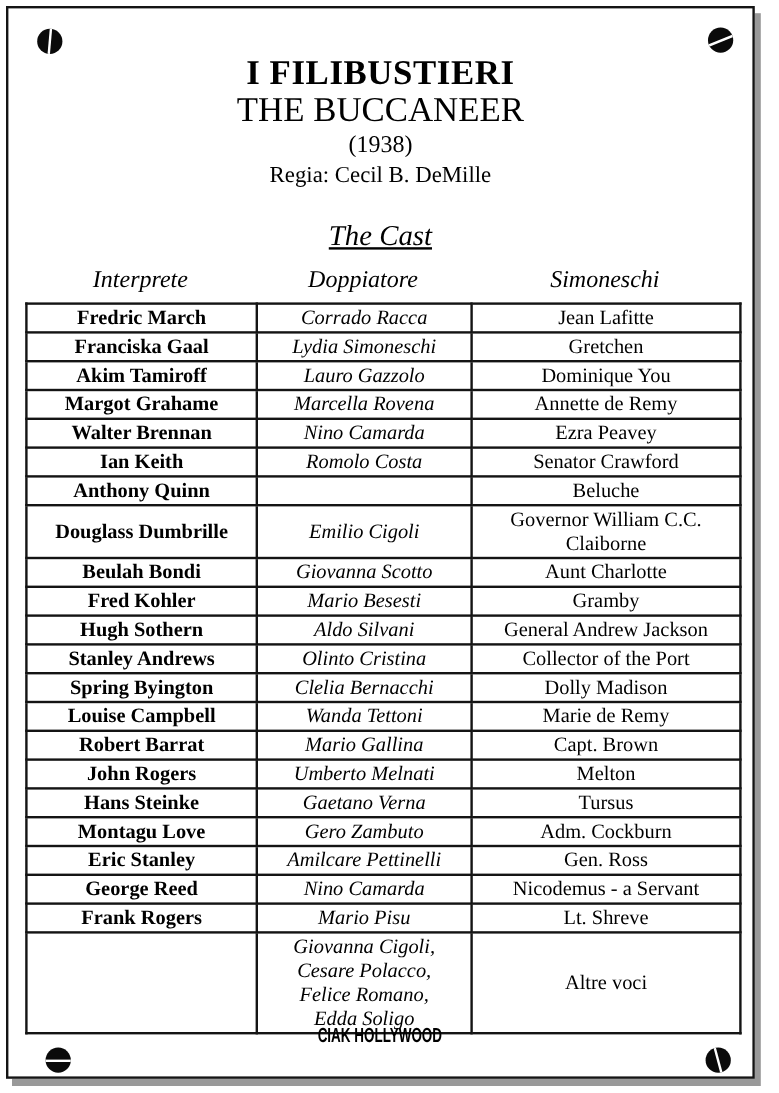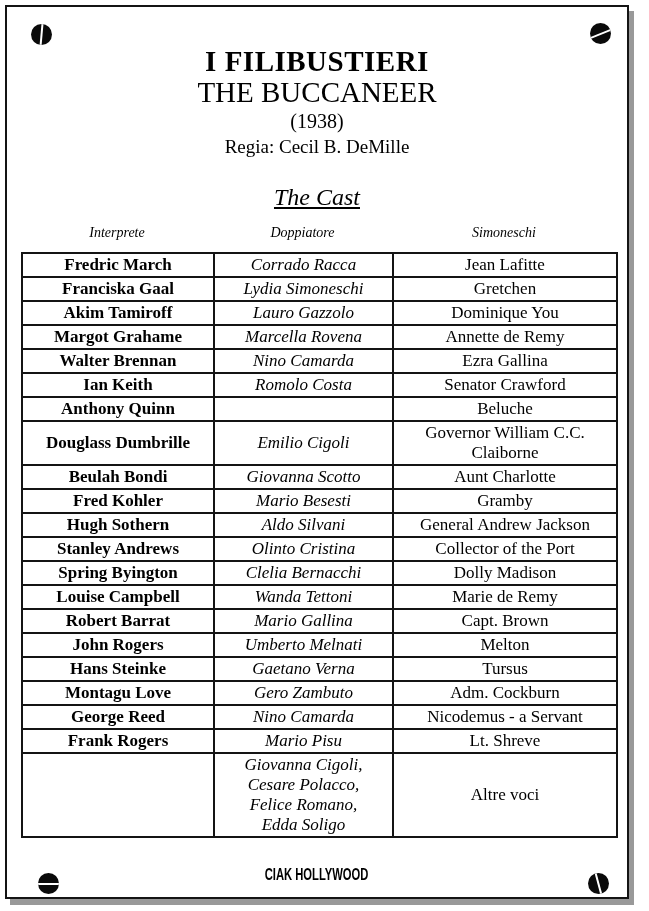--- a/index.html
+++ b/index.html
@@ -65,21 +65,21 @@
     font-style: italic;
     line-height: 25px;
   }
   .cast-heading span { text-decoration: underline; }
 
   .col-headers {
     display: flex;
     margin: 12px 0 0 14px;
     width: 595px;
     font-style: italic;
-    font-size: 14px;
+    font-size: 20px;
     line-height: 22px;
   }
   .col-headers .ch { text-align: center; }
   .ch-1 { width: 192px; }
   .ch-2 { width: 179px; }
   .ch-3 { width: 224px; }
 
   table.cast {
     border-collapse: collapse;
     margin: 8px 0 0 14px;
@@ -99,21 +99,21 @@
     overflow: hidden;
   }
   td.actor { font-weight: bold; }
   td.dubber { font-style: italic; white-space: pre-line; }
   td.character { }
 
   .footer {
     position: absolute;
     left: 0;
     right: 0;
-    bottom: 12px;
+    bottom: 24px;
     text-align: center;
   }
   .logo {
     display: inline-block;
     font-family: "Liberation Sans", "DejaVu Sans", sans-serif;
     font-weight: bold;
     font-size: 17px;
     letter-spacing: 0px;
     transform: scale(0.66, 1.0);
     transform-origin: center;
@@ -170,21 +170,21 @@
       <td class="character">Dominique You</td>
     </tr>
         <tr>
       <td class="actor">Margot Grahame</td>
       <td class="dubber">Marcella Rovena</td>
       <td class="character">Annette de Remy</td>
     </tr>
         <tr>
       <td class="actor">Walter Brennan</td>
       <td class="dubber">Nino Camarda</td>
-      <td class="character">Ezra Gallina</td>
+      <td class="character">Ezra Peavey</td>
     </tr>
         <tr>
       <td class="actor">Ian Keith</td>
       <td class="dubber">Romolo Costa</td>
       <td class="character">Senator Crawford</td>
     </tr>
         <tr>
       <td class="actor">Anthony Quinn</td>
       <td class="dubber"></td>
       <td class="character">Beluche</td>
@@ -236,20 +236,25 @@
     </tr>
         <tr>
       <td class="actor">Hans Steinke</td>
       <td class="dubber">Gaetano Verna</td>
       <td class="character">Tursus</td>
     </tr>
         <tr>
       <td class="actor">Montagu Love</td>
       <td class="dubber">Gero Zambuto</td>
       <td class="character">Adm. Cockburn</td>
+    </tr>
+        <tr>
+      <td class="actor">Eric Stanley</td>
+      <td class="dubber">Amilcare Pettinelli</td>
+      <td class="character">Gen. Ross</td>
     </tr>
         <tr>
       <td class="actor">George Reed</td>
       <td class="dubber">Nino Camarda</td>
       <td class="character">Nicodemus - a Servant</td>
     </tr>
         <tr>
       <td class="actor">Frank Rogers</td>
       <td class="dubber">Mario Pisu</td>
       <td class="character">Lt. Shreve</td>

